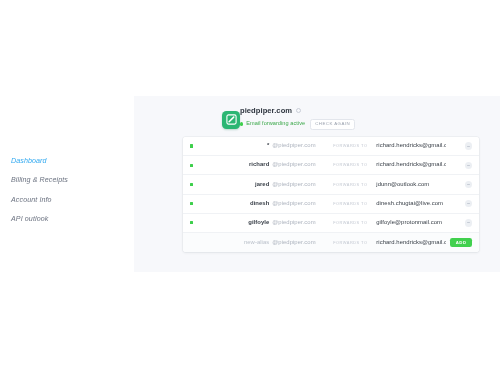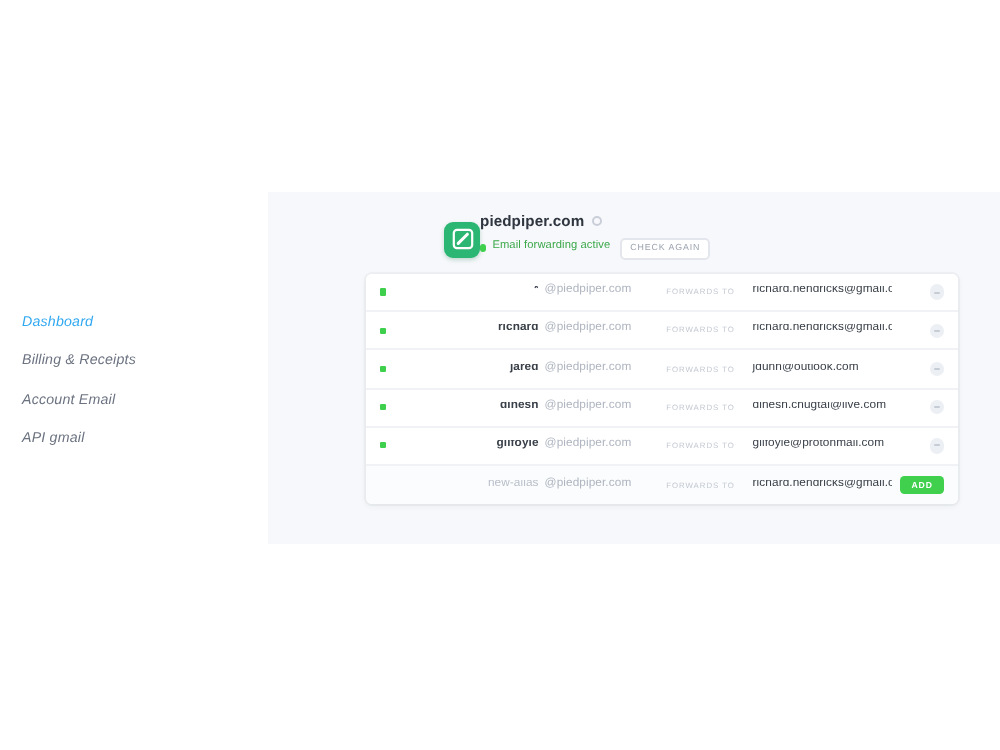--- a/index.html
+++ b/index.html
@@ -264,24 +264,24 @@
 
 <div id="sidebar">
   <div id="sidebar-nav">
     <div class="nav-item active">
       <span>Dashboard</span>
     </div>
     <div class="nav-item">
       <span>Billing &amp; Receipts</span>
     </div>
     <div class="nav-item">
-      <span>Account Email</span>
+      <span>Account Info</span>
     </div>
     <div class="nav-item">
-      <span>API gmail</span>
+      <span>API outlook</span>
     </div>
   </div>
 </div>
 
 <div id="content-panel">
 
   <div id="domain-header">
     <div id="domain-logo">
       <svg width="11" height="11" viewBox="0 0 11 11">
         <rect x="0.9" y="0.9" width="9.2" height="9.2" rx="1.6" fill="none" stroke="#ffffff" stroke-width="1.1"></rect>

